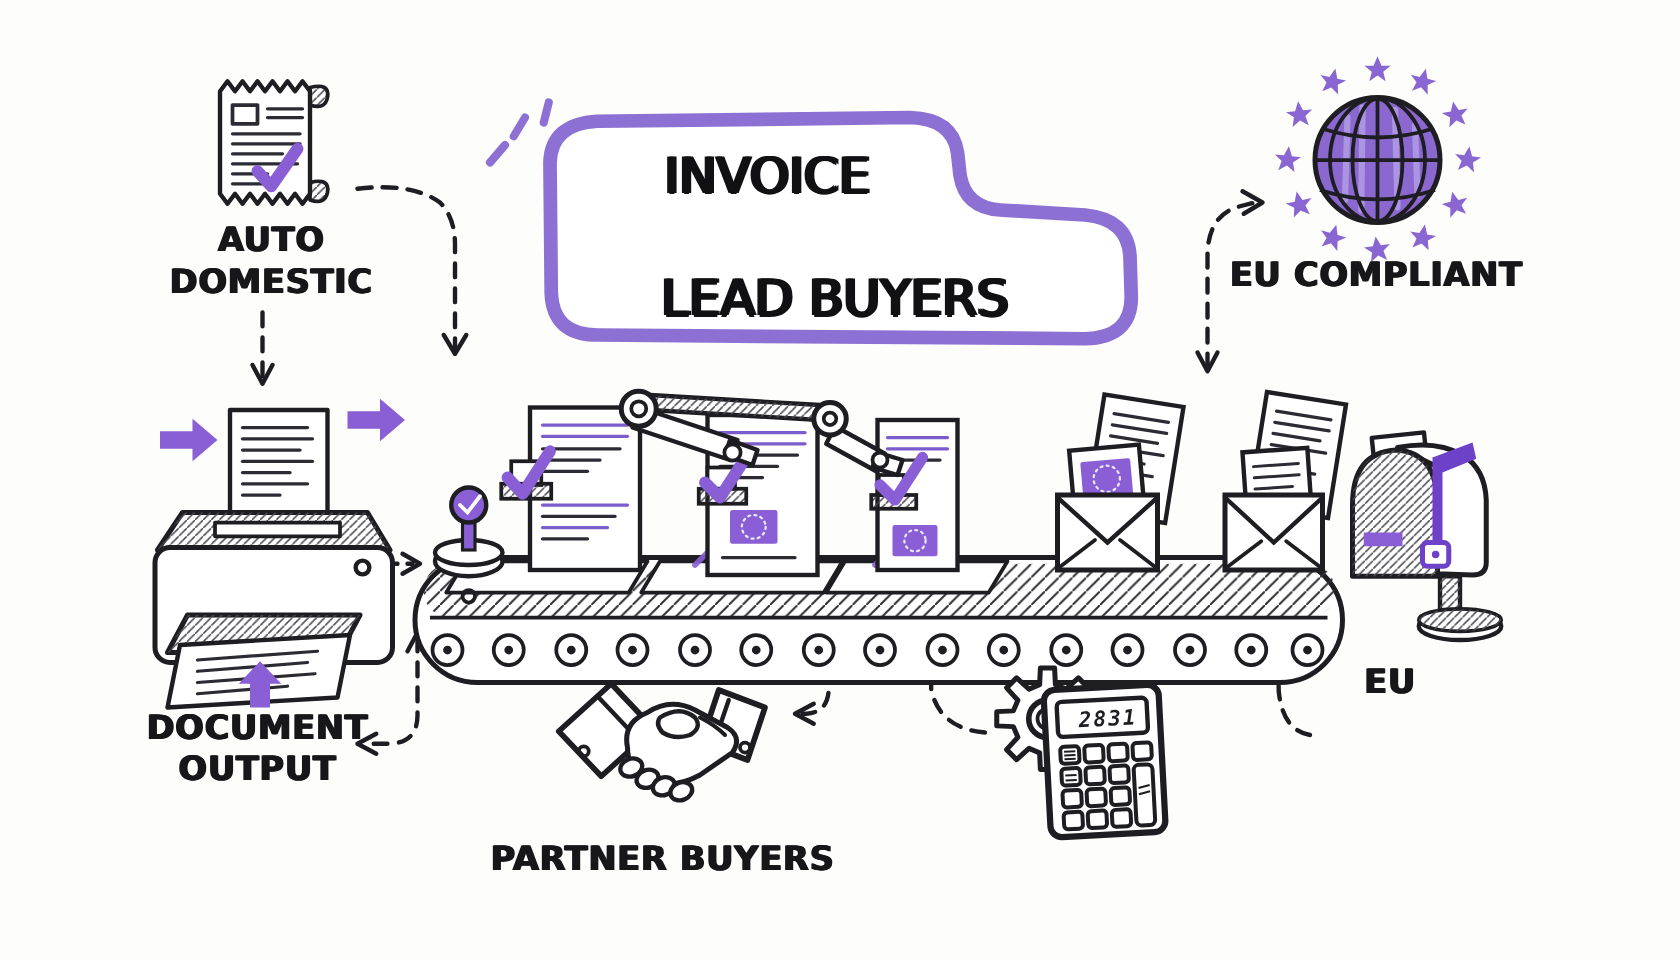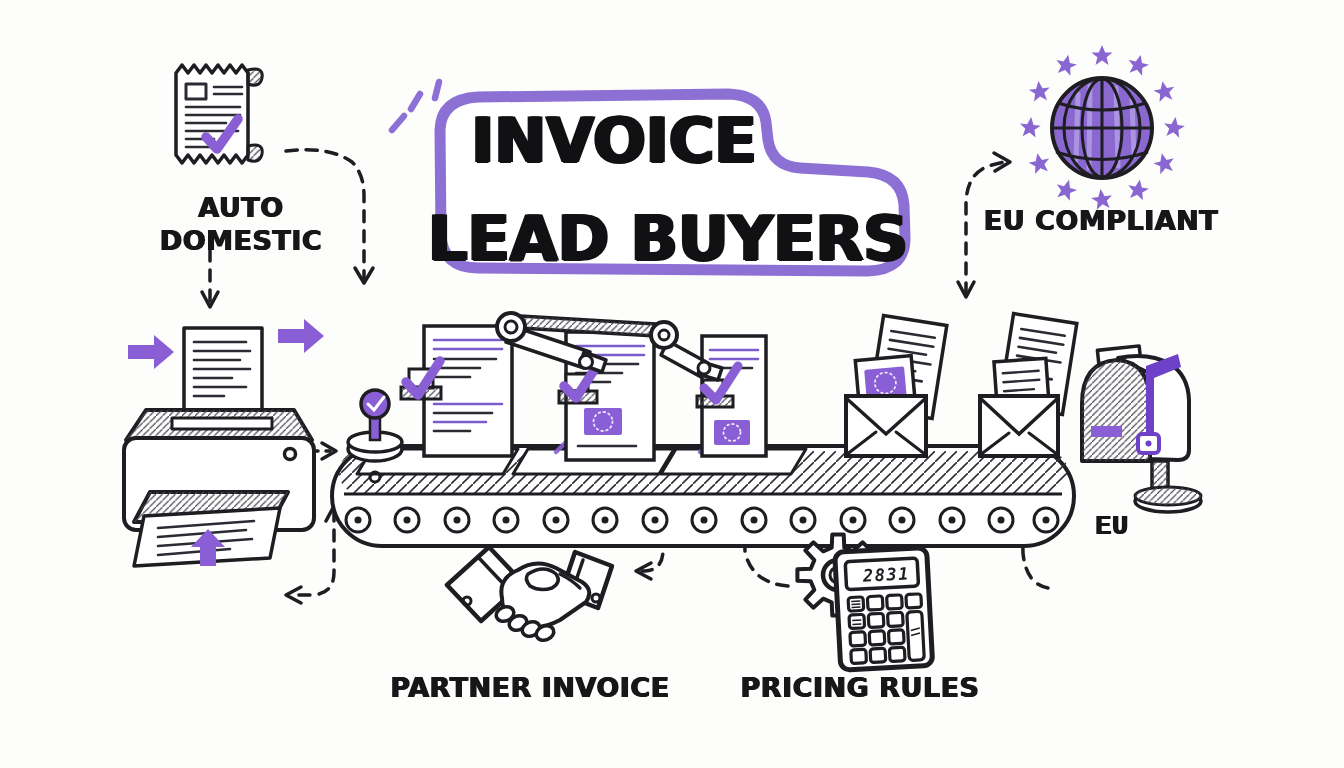--- a/index.html
+++ b/index.html
@@ -11,21 +11,21 @@
   svg.scene{position:absolute;left:0;top:0;}
   .label{
     position:absolute;transform:translateX(-50%);
     text-align:center;color:#17171a;font-weight:bold;
     font-size:27px;line-height:33px;letter-spacing:.5px;white-space:nowrap;
     text-shadow:.7px 0 #17171a,-.7px 0 #17171a;
   }
   .label .ln{display:block;}
   .title-line{
     position:absolute;transform:translateX(-50%);
-    color:#111114;font-weight:bold;font-size:62px;line-height:70px;
+    color:#111114;font-weight:normal;font-size:40px;line-height:70px;
     letter-spacing:0px;white-space:nowrap;
     text-shadow:1.8px 0 #111114,-1.8px 0 #111114,0 1.2px #111114;
   }
 </style>
 </head>
 <body>
 
 <div class="canvas">
 
 <svg class="scene" width="1344" height="768" viewBox="0 0 1344 768">
@@ -446,29 +446,32 @@
           <line x1="852" y1="623" x2="861" y2="623"></line>
       <line x1="910" y1="632" x2="919" y2="630"></line>
           <line x1="910" y1="637" x2="919" y2="635"></line>
     </g>
   </g>
 </svg>
 
 <div class="title-line" style="left:614px;top:106px;">INVOICE</div>
 <div class="title-line" style="left:668px;top:182px;margin-top:22px;">LEAD BUYERS</div>
 
-<div class="label" style="left:217px;top:191px;margin-left:24px;">
+<div class="label" style="left:217px;top:176px;">
   <span class="ln">AUTO</span>
   <span class="ln">DOMESTIC</span>
 </div>
 
 <div class="label" style="left:1101px;top:204px;">EU COMPLIANT</div>
 
-
-<div class="label" style="left:530px;top:671px;">PARTNER INVOICE</div>
-
-<div class="label" style="left:860px;top:671px;">PRICING RULES</div>
-
-<div class="label" style="left:1112px;top:511px;font-family:Liberation Mono, monospace;">
+<div class="label" style="left:206px;top:566px;">
+  <span class="ln">DOCUMENT</span>
+  <span class="ln">OUTPUT</span>
+</div>
+
+<div class="label" style="left:530px;top:671px;">PARTNER BUYERS</div>
+
+
+<div class="label" style="left:1112px;top:529px;">
   <span class="ln">EU</span>
 </div>
 
 </div>
 
 </body></html>

